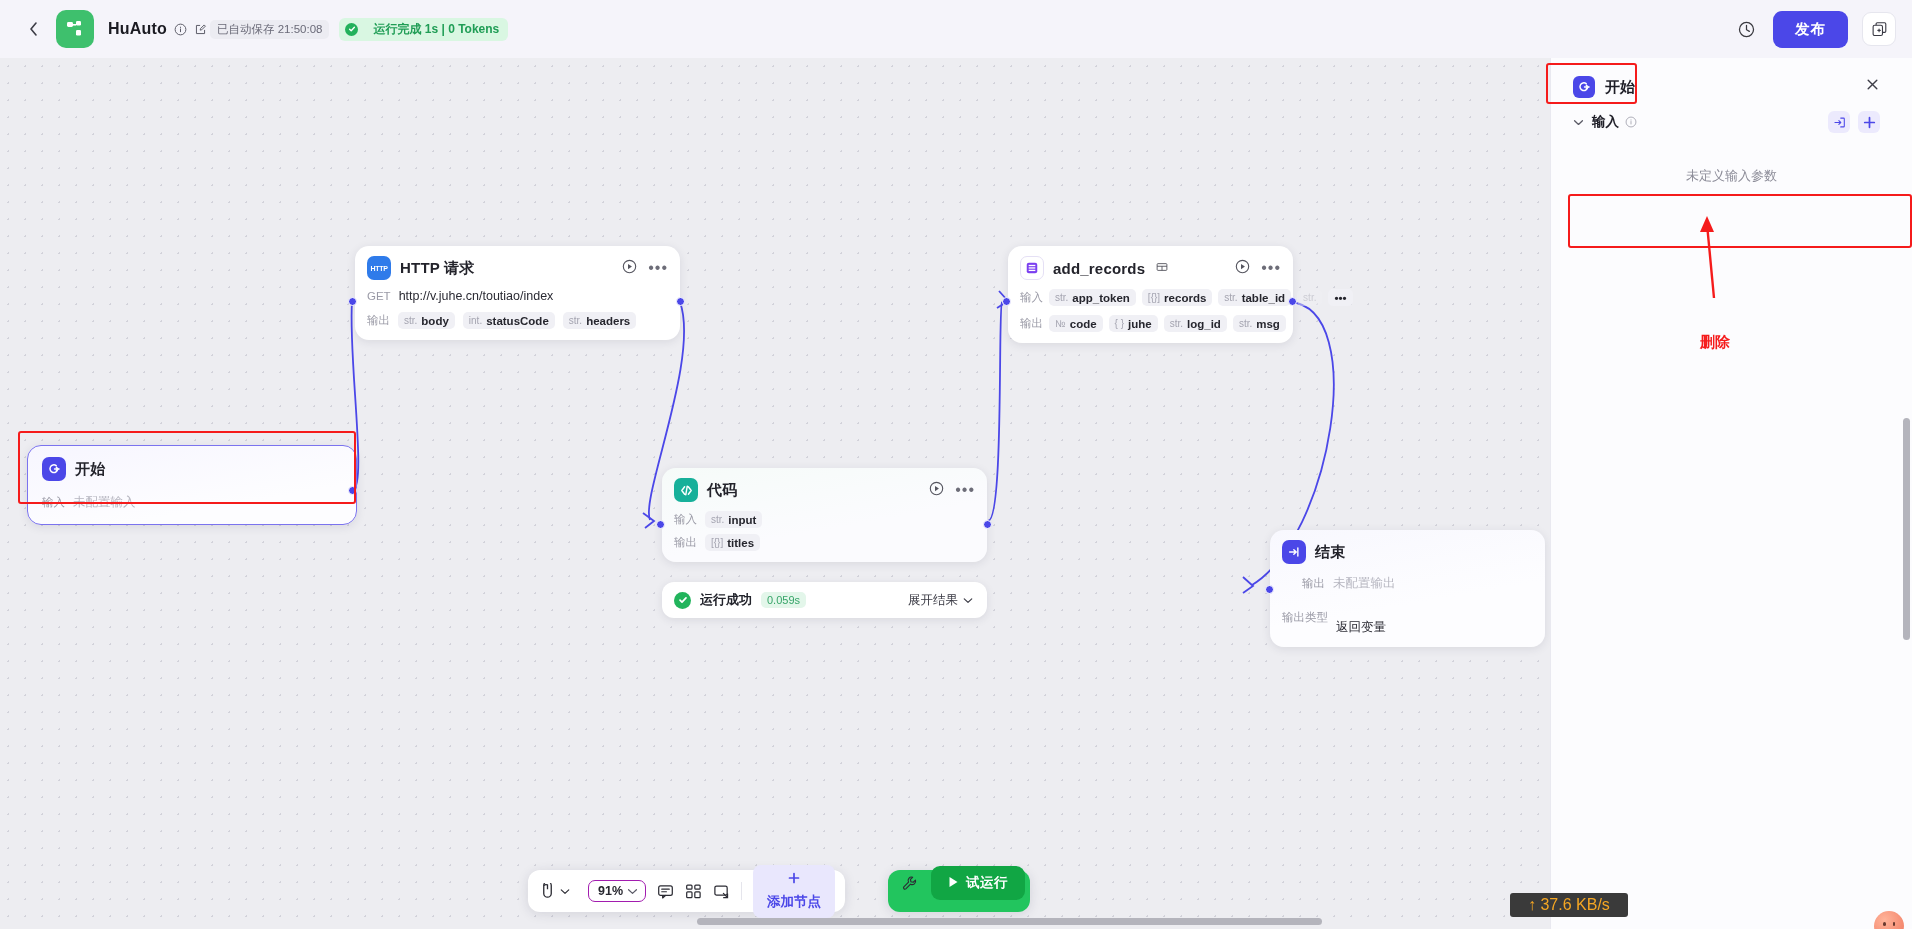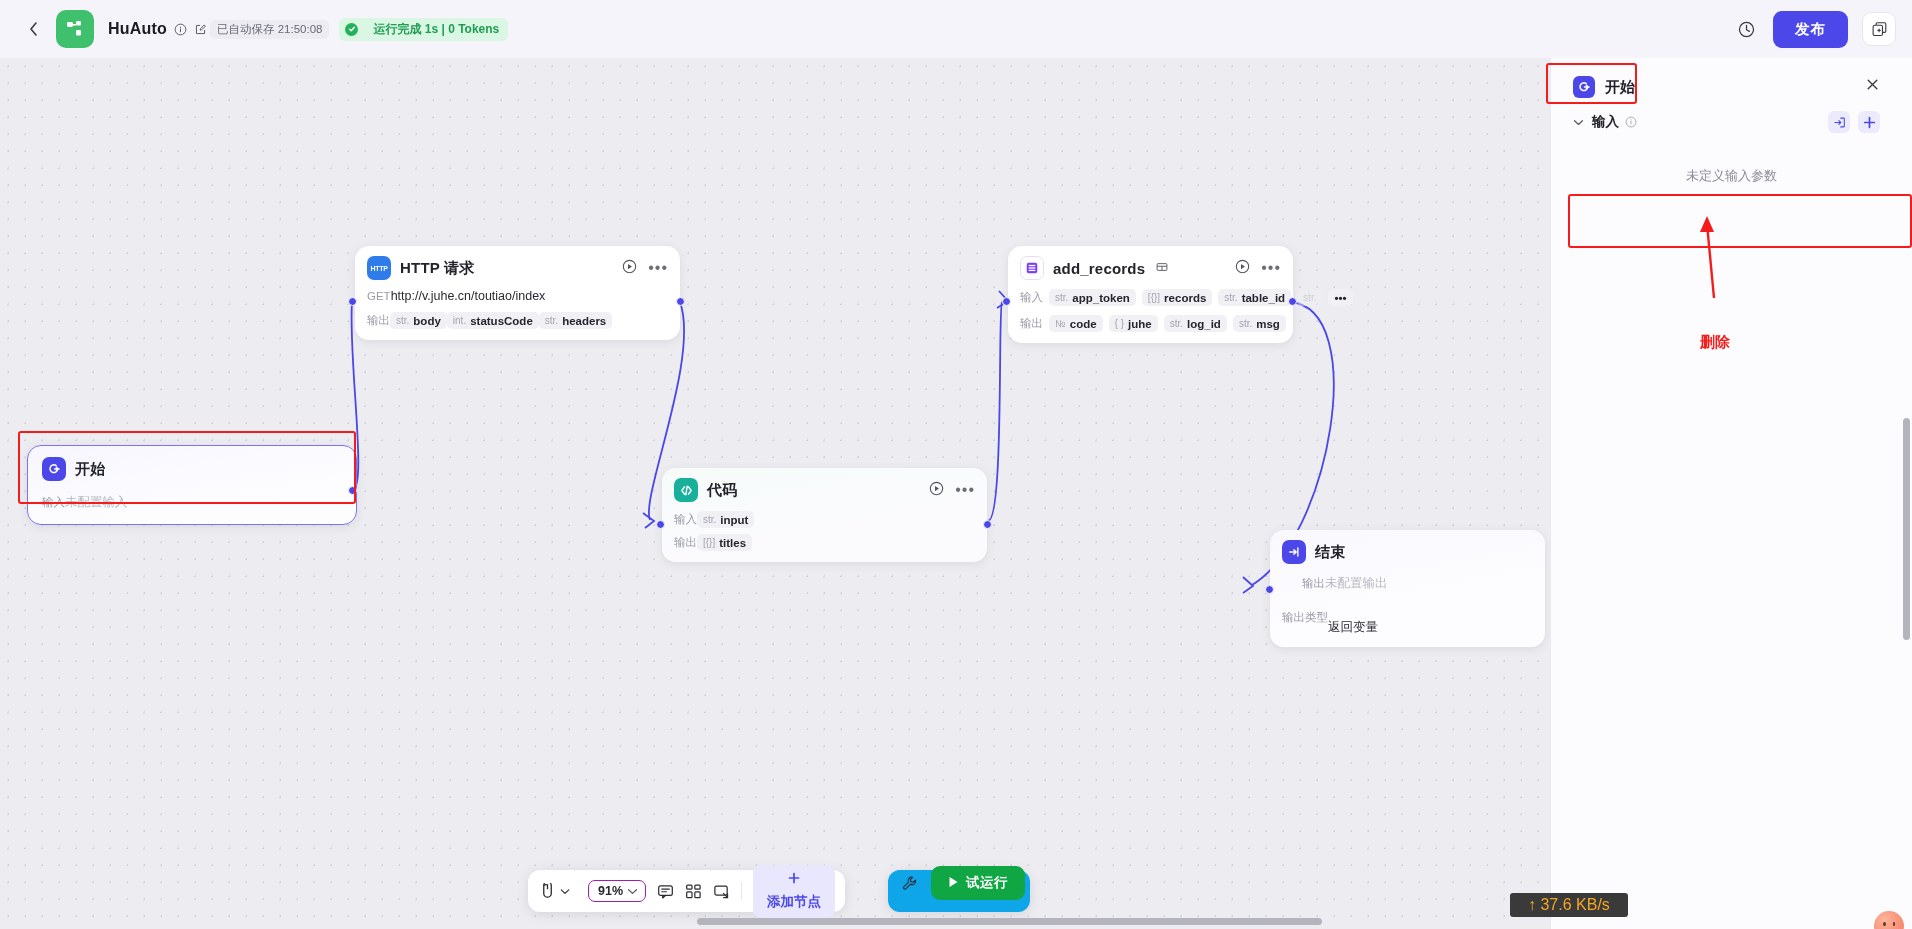--- a/index.html
+++ b/index.html
@@ -84,21 +84,21 @@
     font-size: 10px; color: #fff; font-weight: bold;
   }
   .n-ico.http { background: #2f7bea; font-size: 7px; letter-spacing: -.3px; }
   .n-ico.tbl  { background: #fff; border: 1px solid #e5e0f5; }
   .n-ico.code { background: #17b09a; }
   .n-ico.start{ background: #4b47e8; }
   .n-ico.end  { background: #4b47e8; }
   .n-title { font-size: 15px; color: #23232b; font-weight: 600; letter-spacing: .2px; }
   .n-head-right { margin-left: auto; display: flex; align-items: center; gap: 11px; color: #55555f; }
   .dots { font-size: 16px; line-height: 8px; letter-spacing: 1px; color: #6d6d78; cursor: pointer; }
-  .n-row { display: flex; align-items: center; margin-top: 9px; }
+  .n-row { display: flex; align-items: center; gap: 8px; margin-top: 9px; }
   .n-label { font-size: 11.5px; color: #9a9aa6; flex: 0 0 auto; }
   .n-url { font-size: 12.5px; color: #2a2a33; }
   .chip {
     background: #f0f0f5; border-radius: 5px; padding: 2.5px 6px;
     font-size: 11.5px; color: #26262e; font-weight: 600;
     display: inline-flex; align-items: center; gap: 4px; white-space: nowrap;
   }
   .chip .ty { color: #a4a4b0; font-weight: normal; font-size: 10px; }
   .chip.faded { opacity: .45; }
   .muted-val { font-size: 12.5px; color: #b6b6c0; }
@@ -134,21 +134,21 @@
   }
   .zoom-val { font-size: 12.5px; color: #26262e; font-weight: 600; }
   .tb-div { width: 1px; height: 18px; background: #e5e5ec; }
   .addnode {
     background: #e9e7fd; color: #4b47e8; font-size: 13.5px; font-weight: bold;
     border-radius: 8px; padding: 7px 14px; display: flex; align-items: center;
     gap: 6px; cursor: pointer; flex-direction: column;
   }
   .toolbar2 {
     position: absolute; left: 888px; bottom: 17px; height: 42px;
-    background: #0ea5e9; border-radius: 12px; box-shadow: 0 2px 12px rgba(40,40,70,.13);
+    background: #22c55e; border-radius: 12px; box-shadow: 0 2px 12px rgba(40,40,70,.13);
     display: flex; align-items: center; padding: 0 5px 16px 13px; gap: 13px; z-index: 30;
   }
   .runbtn {
     background: #11a644; color: #fff; font-size: 13.5px; font-weight: bold;
     border-radius: 9px; padding: 8px 17px; display: flex; align-items: center;
     gap: 7px; cursor: pointer; letter-spacing: .5px;
   }
   .hscroll {
     position: absolute; bottom: 4px; left: 697px; width: 625px; height: 7px;
     background: #b4b4bc; border-radius: 4px; z-index: 31; cursor: pointer;
@@ -415,20 +415,35 @@
       <span class="n-label">输出</span>
       <span class="chip">
           <span class="ty">[{}]</span>
           <span>titles</span>
         </span>
     </div>
   </div>
   <div class="dot" style="left:656px; top:462px;"></div>
   <div class="dot" style="left:983px; top:462px;"></div>
 
+  <div class="runres" style="left:662px; top:524px; width:325px;">
+    <span class="rr-ok">
+      <svg width="10" height="10" viewBox="0 0 10 10">
+          <path d="M2 5.2 L4 7.2 L8 2.9" stroke="#fff" stroke-width="1.7" fill="none" stroke-linecap="round" stroke-linejoin="round"></path>
+        </svg>
+    </span>
+    <span class="rr-txt">运行成功</span>
+    <span class="rr-time">0.059s</span>
+    <span class="rr-exp">
+      <span>展开结果</span>
+      <svg width="10" height="7" viewBox="0 0 12 8">
+          <path d="M1.5 2 L6 6.2 L10.5 2" stroke="#3a3a44" stroke-width="1.4" fill="none" stroke-linecap="round" stroke-linejoin="round"></path>
+        </svg>
+    </span>
+  </div>
 
   <div class="node sel" style="left:27px; top:387px; width:330px; padding:11px 14px 13px 14px;">
     <div class="node-head">
       <div class="n-ico start">
         <svg width="14" height="14" viewBox="0 0 16 16">
             <path d="M10.5 4.2 A4.4 4.4 0 1 0 12.2 8" stroke="#fff" stroke-width="1.7" fill="none" stroke-linecap="round"></path>
             <path d="M13.8 8 H8.6 M10.6 5.9 L13 8 L10.6 10.1" stroke="#fff" stroke-width="1.6" fill="none" stroke-linecap="round" stroke-linejoin="round"></path>
           </svg>
       </div>
       <span class="n-title">开始</span>

